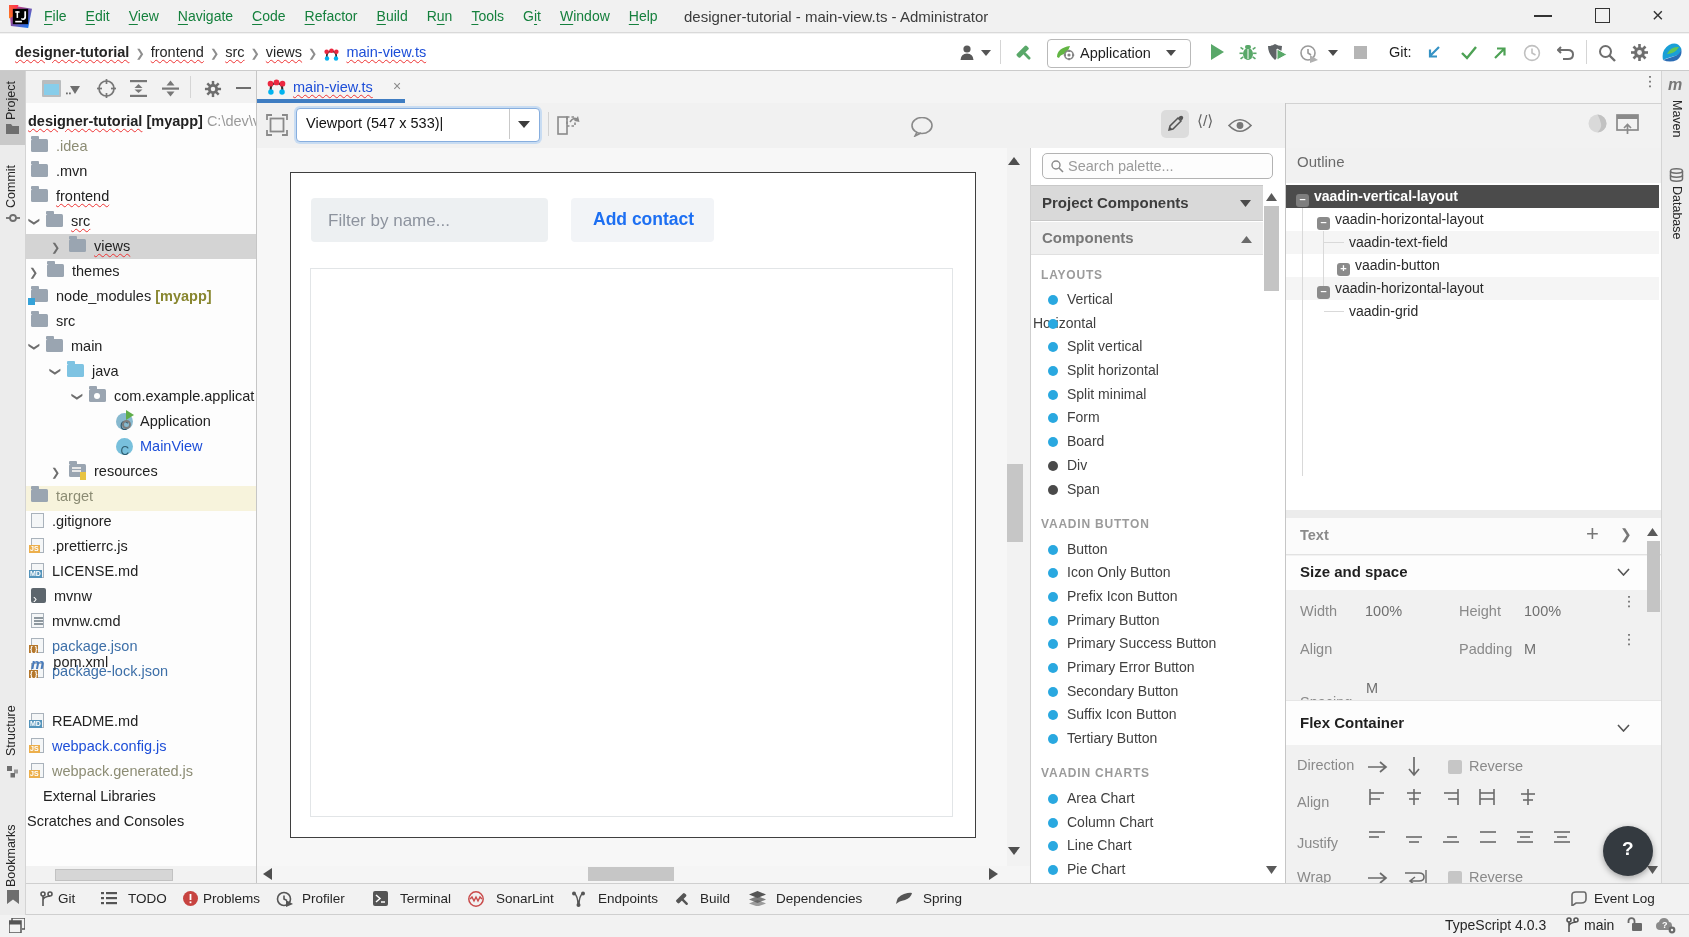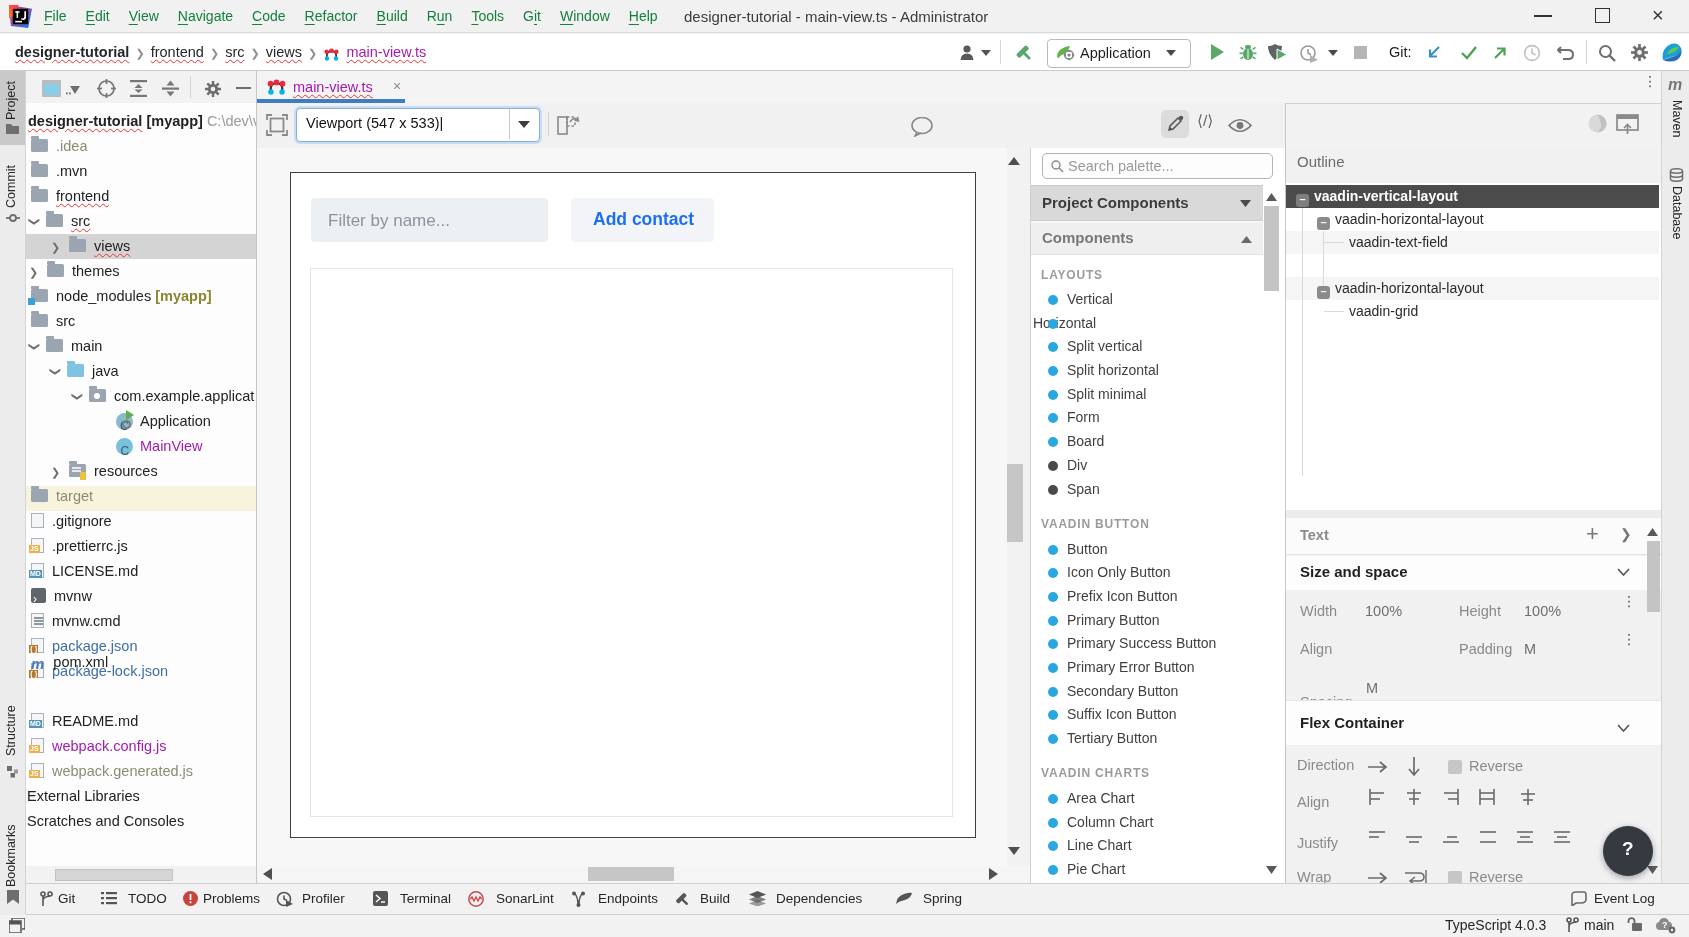--- a/index.html
+++ b/index.html
@@ -20,21 +20,21 @@
   .ic{display:inline-block;vertical-align:middle;}
   .fold{display:inline-block;width:17px;height:13px;background:#9aa5b1;border-radius:1.5px;
         position:relative;vertical-align:-1px;}
   .fold:before{content:"";position:absolute;left:0;top:-3px;width:8px;height:3px;background:#9aa5b1;
         border-radius:1px 1px 0 0;}
   .arr{color:#6e6e6e;font-size:11px;display:inline-block;width:12px;}
   .arrd{transform:rotate(90deg);width:11px;}
   .olive{color:#8c8c74;}
   .bluefold{background:#7ec3e2;}
   .bluefold:before{background:#7ec3e2;}
-  .sienna{color:#a21caf;}
+  .sienna{color:#1d4ed8;}
   .bluef{color:#3d6fa8;}
   .grayp{color:#9a9a9a;}
   .pal-item{position:absolute;font-size:14px;color:#3f3f3f;height:24px;line-height:24px;}
   .dot{position:absolute;width:10px;height:10px;border-radius:50%;background:#29a8e0;}
   .dotd{background:#4a4a4a;}
   .pal-h{position:absolute;font-size:12px;font-weight:bold;color:#9b9b9b;letter-spacing:0.8px;}
   .orow{position:absolute;left:1286px;width:373px;height:23px;line-height:23px;font-size:14px;color:#2a2a2a;white-space:nowrap;}
   .obox{display:inline-block;width:13px;height:13px;background:#8b8b8b;border-radius:3px;color:#fff;
         text-align:center;line-height:11px;font-size:11px;font-weight:bold;vertical-align:-2px;}
   .prop{font-size:14.5px;color:#8a8a8a;}
@@ -297,21 +297,21 @@
   <div class="row" style="top:431px;"><span class="ic flic js" style="margin-left:5px;"></span><span style="margin-left:8px;">.prettierrc.js</span></div>
   <div class="row" style="top:456px;"><span class="ic flic md" style="margin-left:5px;"></span><span style="margin-left:8px;">LICENSE.md</span></div>
   <div class="row" style="top:481px;"><span class="ic term" style="margin-left:5px;"></span><span style="margin-left:8px;">mvnw</span></div>
   <div class="row" style="top:506px;"><span class="ic flic txt" style="margin-left:5px;"></span><span style="margin-left:8px;">mvnw.cmd</span></div>
   <div class="row" style="top:531px;"><span class="ic flic jsn" style="margin-left:5px;"></span><span style="margin-left:8px;" class="bluef">package.json</span></div>
   <div class="row" style="top:556px;"><span class="ic flic jsn" style="margin-left:5px;"></span><span style="margin-left:8px;" class="bluef">package-lock.json</span></div>
   <div class="row" style="top:547px;"><b class="ic" style="margin-left:5px;color:#497bbb;font-style:italic;font-size:15px;">m</b><span style="margin-left:9px;">pom.xml</span></div>
   <div class="row" style="top:606px;"><span class="ic flic md" style="margin-left:5px;"></span><span style="margin-left:8px;">README.md</span></div>
   <div class="row" style="top:631px;"><span class="ic flic js" style="margin-left:5px;"></span><span style="margin-left:8px;" class="sienna">webpack.config.js</span></div>
   <div class="row" style="top:656px;"><span class="ic flic js" style="margin-left:5px;"></span><span class="olive" style="margin-left:8px;">webpack.generated.js</span></div>
-  <div class="row" style="top:681px;"><span style="margin-left:1px;">External Libraries</span></div>
+  <div class="row" style="top:681px;padding-left:16px;"><span style="margin-left:1px;">External Libraries</span></div>
   <div class="row" style="top:706px;"><span style="margin-left:1px;">Scratches and Consoles</span></div>
 </div>
 
 <div class="ab" style="left:55px;top:869px;width:118px;height:12px;background:#d6d6d6;border:1px solid #c2c2c2;"></div>
 
 <div class="ab" style="left:257px;top:71px;width:1404px;height:33px;background:#f4f4f4;border-bottom:1px solid #d2d2d2;"></div>
 <div class="ab" style="left:257px;top:99px;width:148px;height:4px;background:#3f7dc2;"></div>
 <svg class="ic ab" width="21" height="17" viewBox="0 0 20 16" style="left:266px;top:78px;">
       <path d="M4.7 13 Q3.8 7.5 6.5 5.8 Q8.5 4.6 10 4.6 Q11.5 4.6 13.5 5.8 Q16.2 7.5 15.3 13" fill="none" stroke="#2b2b2b" stroke-width="2"></path>
       <circle cx="4.3" cy="5.3" r="2.7" fill="#ec2840"></circle>
@@ -476,20 +476,21 @@
       <path d="M11.5 20 L11.5 11 M8 14 L11.5 10.5 L15 14" fill="none" stroke="#8a8a8a" stroke-width="1.7"></path>
     </svg>
 <div class="ab" style="left:1297px;top:153px;font-size:15px;color:#6b6b6b;">Outline</div>
 <div class="orow" style="top:185px;background:#4b4b4b;color:#fff;"><span class="obox" style="margin-left:10px;background:#7e7e7e;">–</span><span style="margin-left:5px;font-weight:bold;">vaadin-vertical-layout</span></div>
 <div class="orow" style="top:231px;background:#f5f5f5;"></div>
 <div class="orow" style="top:277px;background:#f5f5f5;"></div>
 <div class="ab" style="left:1302px;top:208px;width:1px;height:268px;background:#d9d9d9;"></div>
 <div class="ab" style="left:1323px;top:231px;width:1px;height:60px;background:#d9d9d9;"></div>
 <div class="orow" style="top:208px;"><span class="obox" style="margin-left:31px;">–</span><span style="margin-left:5px;">vaadin-horizontal-layout</span></div>
 <div class="orow" style="top:231px;"><span style="display:inline-block;width:20px;height:1px;background:#d9d9d9;margin-left:38px;vertical-align:4px;"></span><span style="margin-left:5px;">vaadin-text-field</span></div>
+<div class="orow" style="top:254px;"><span class="obox" style="margin-left:51px;">+</span><span style="margin-left:5px;">vaadin-button</span></div>
 <div class="orow" style="top:277px;"><span class="obox" style="margin-left:31px;">–</span><span style="margin-left:5px;">vaadin-horizontal-layout</span></div>
 <div class="orow" style="top:300px;"><span style="display:inline-block;width:20px;height:1px;background:#d9d9d9;margin-left:38px;vertical-align:4px;"></span><span style="margin-left:5px;">vaadin-grid</span></div>
 
 <div class="ab" style="left:1286px;top:510px;width:375px;height:8px;background:#ececec;"></div>
 <div class="ab" style="left:1286px;top:518px;width:375px;height:37px;background:#fbfbfb;border-bottom:1px solid #e2e2e2;"></div>
 <div class="ab" style="left:1300px;top:527px;font-size:14.5px;font-weight:bold;color:#8a8a8a;">Text</div>
 <div class="ab" style="left:1586px;top:521px;font-size:22px;color:#777;font-weight:200;">+</div>
 <div class="ab" style="left:1620px;top:526px;font-size:14px;color:#777;">❯</div>
 <div class="ab" style="left:1286px;top:556px;width:375px;height:34px;background:#fdfdfd;"></div>
 <div class="ab" style="left:1300px;top:563px;font-size:15px;font-weight:bold;color:#1f1f1f;">Size and space</div>

